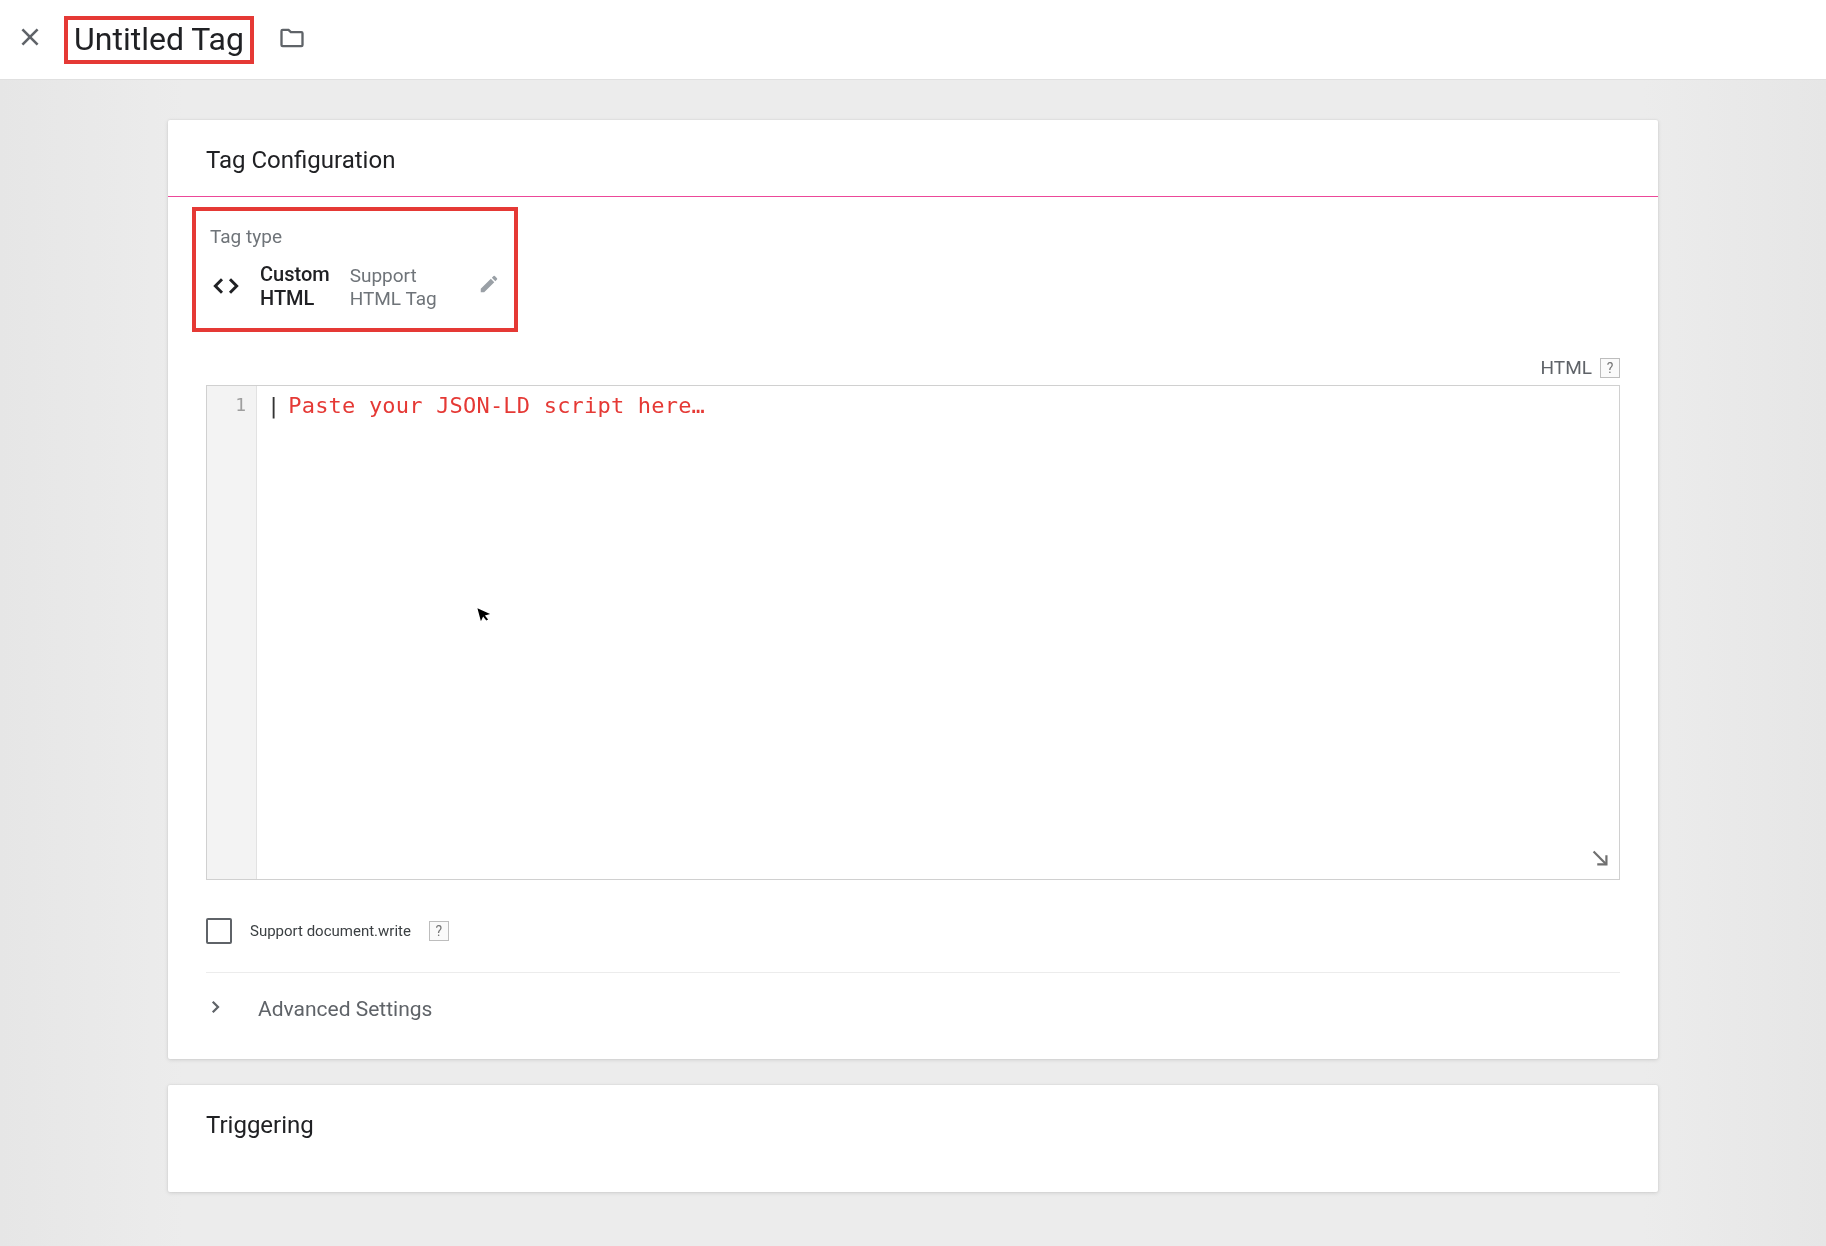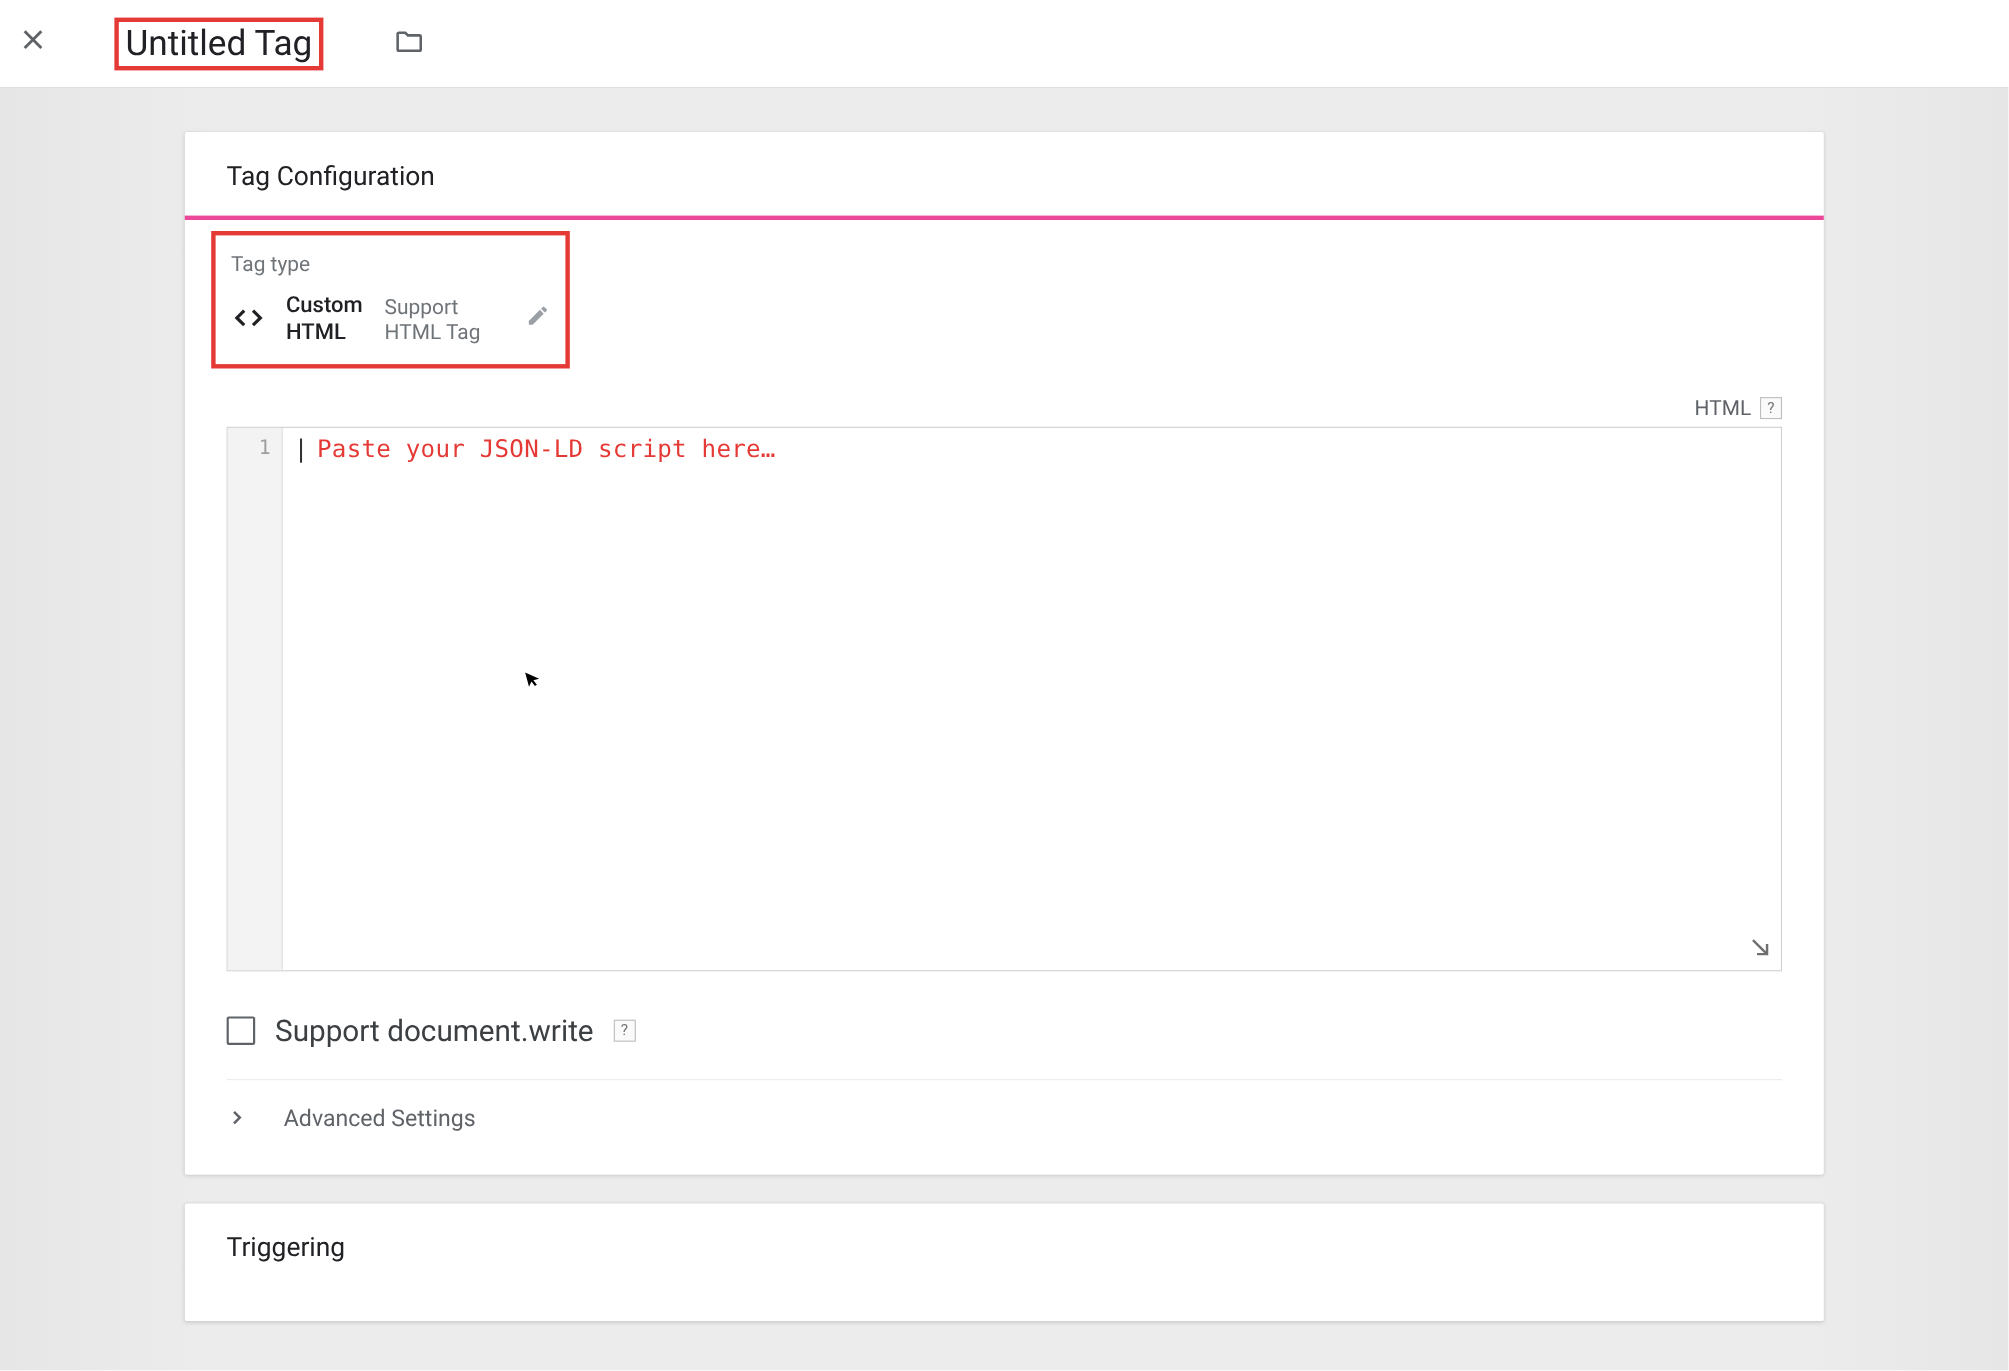--- a/index.html
+++ b/index.html
@@ -13,21 +13,20 @@
   }
 
   
   .topbar {
     height: 80px;
     background: #fff;
     border-bottom: 1px solid #e0e0e0;
     display: flex;
     align-items: center;
     padding: 0 8px;
-    gap: 40px;
   }
   .close-btn {
     width: 40px; height: 40px;
     display: flex; align-items: center; justify-content: center;
     font-size: 30px; color: #5f6368;
     cursor: pointer;
     margin-right: 14px;
     margin-left: 2px;
   }
   .title-wrap {
@@ -66,21 +65,21 @@
     background: #fff;
     border-radius: 2px;
     box-shadow: 0 1px 4px rgba(0,0,0,.12), 0 0 0 1px rgba(0,0,0,.02);
     margin-bottom: 26px;
   }
 
   .card-header {
     padding: 26px 38px 22px 38px;
     font-size: 24px;
     color: #202124;
-    border-bottom: 4px solid #ec4899;
+    border-bottom: 1px solid #ec4899;
   }
 
   .card-body { padding: 10px 38px 10px 38px; }
 
   
   .tag-type-box {
     border: 4px solid #e53935;
     width: 326px;
     padding: 14px 14px 18px 14px;
     margin-left: -14px;
@@ -161,21 +160,21 @@
   
   .sdw-row{
     display:flex; align-items:center; gap:18px;
     padding: 38px 0 28px 0;
     border-bottom:1px solid #ececec;
   }
   .chk{
     width:26px; height:26px; border:2px solid #5f6368; border-radius:2px;
     display:inline-block; cursor:pointer;
   }
-  .sdw-label{ font-size:27px; color:#3c4043; }
+  .sdw-label{ font-size:15px; color:#3c4043; }
 
   
   .adv-row{
     display:flex; align-items:center; gap:34px;
     padding: 24px 0 28px 0;
     cursor:pointer;
   }
   .chevron{ color:#5f6368; }
   .chevron svg{ width:18px; height:18px; }
   .adv-label{ font-size:21px; color:#5f6368; }

